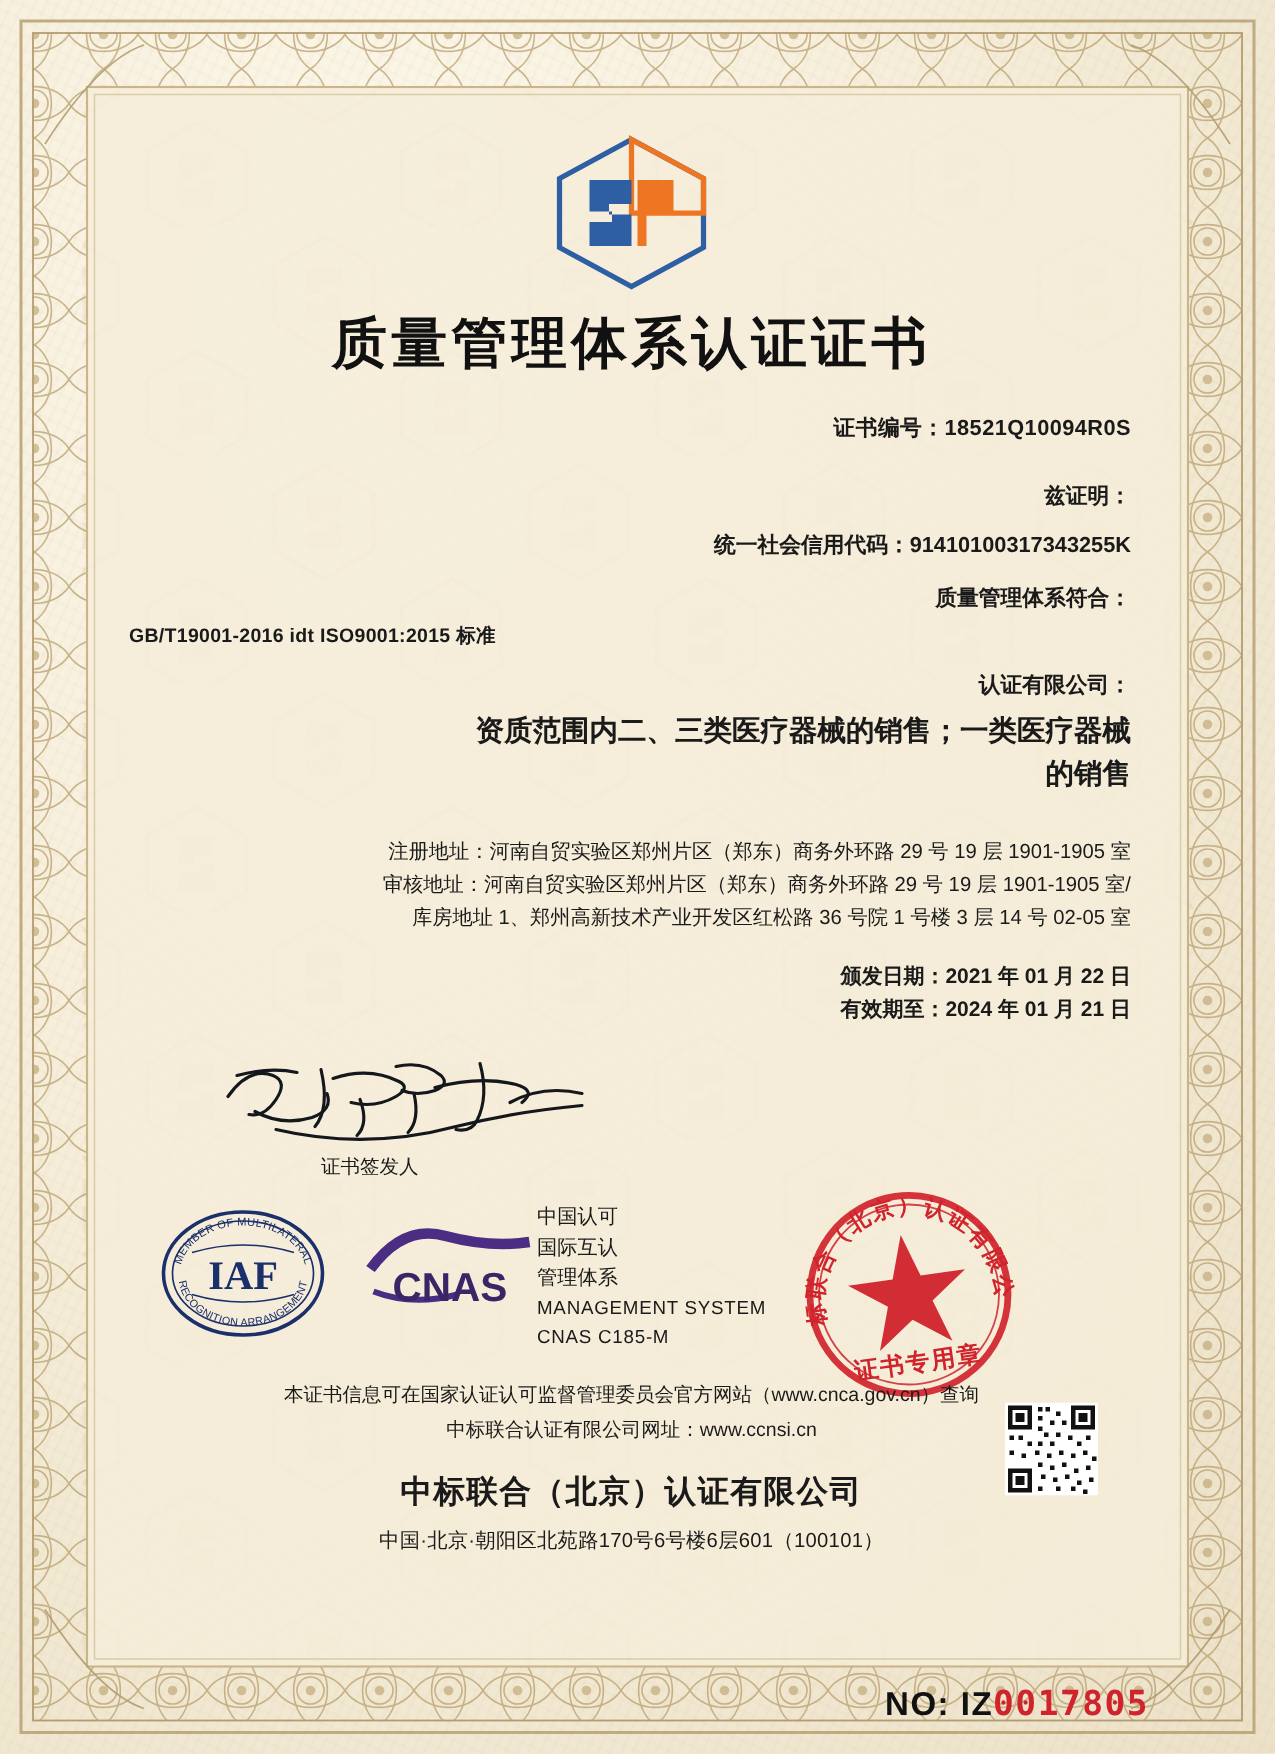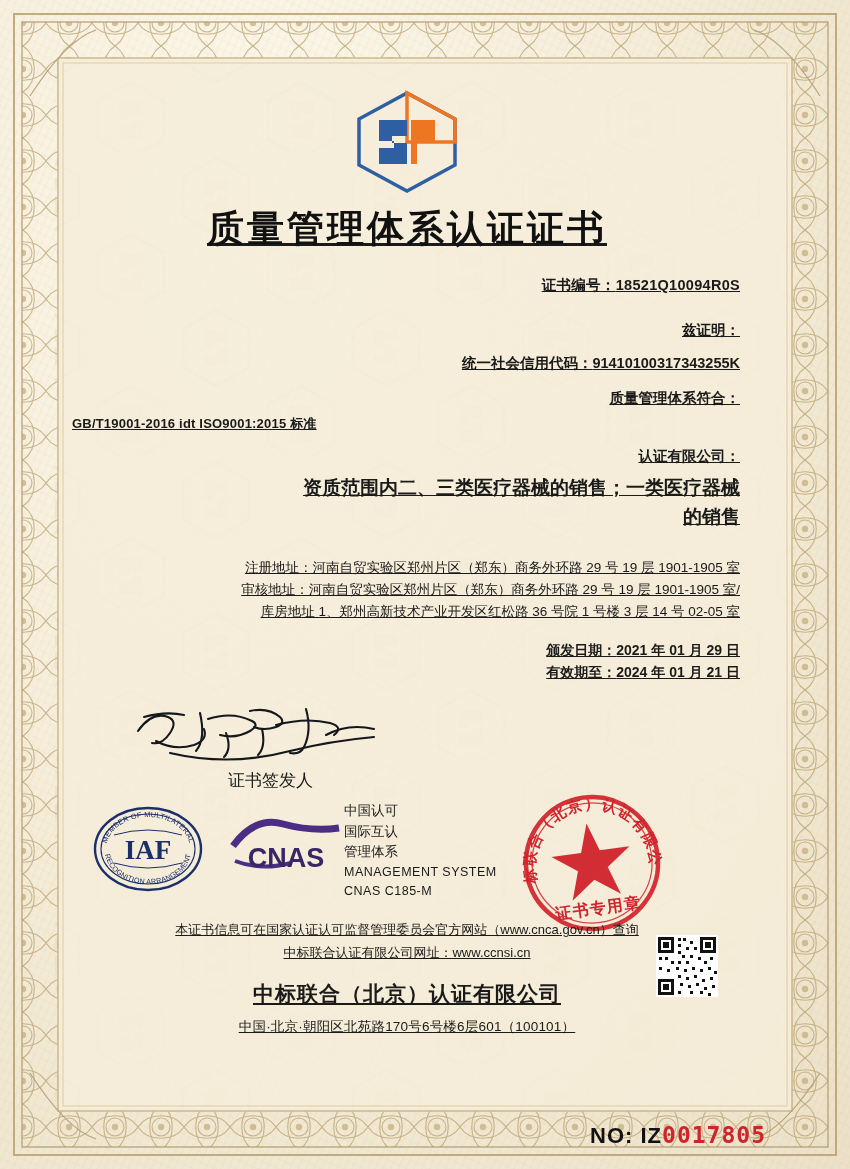--- a/index.html
+++ b/index.html
@@ -22,21 +22,21 @@
     background:
       repeating-linear-gradient(115deg, rgba(180,160,120,.045) 0 2px, rgba(255,255,255,0) 2px 7px),
       repeating-linear-gradient(25deg, rgba(180,160,120,.035) 0 2px, rgba(255,255,255,0) 2px 9px);
     pointer-events:none;
   }
   .orn{position:absolute;pointer-events:none;opacity:.85;}
   
   #watermark{position:absolute;inset:0;opacity:.40;pointer-events:none;}
   
   #content{
-    position:absolute;left:72px;top:74px;width:670px;text-decoration:underline;
+    position:absolute;left:86px;top:74px;width:670px;
   }
   .logo-wrap{display:flex;justify-content:center;margin-top:16px;margin-bottom:10px;}
   .cert-title{
     text-align:center;
     font-size:37px;
     font-weight:bold;
     letter-spacing:3px;
     color:#111;
     margin-top:10px;
     font-family:"DejaVu Sans","Liberation Sans",sans-serif;
@@ -99,21 +99,21 @@
     margin-top:16px;
     text-align:right;
     font-size:14px;
     font-weight:bold;
     line-height:1.6;
     padding-right:2px;
   }
   
   .sig-zone{position:relative;height:92px;margin-top:14px;}
   .sig-svg{position:absolute;left:58px;top:0;}
-  .sig-label{position:absolute;left:128px;top:72px;font-size:17px;margin-left:28px;}
+  .sig-label{position:absolute;left:128px;top:72px;font-size:13px;}
   
   .logos-row{position:relative;height:120px;margin-top:4px;}
   .iaf{position:absolute;left:20px;top:12px;}
   .cnas{position:absolute;left:155px;top:22px;}
   .cnas-text{position:absolute;left:272px;top:8px;font-size:13.5px;line-height:1.52;}
   .cnas-text .en{font-size:12.5px;letter-spacing:.5px;}
   .seal{position:absolute;left:440px;top:-10px;}
   
   .notes{
     margin-top:6px;
@@ -239,21 +239,21 @@
     </div>
 
     <div class="addr-block">
       <div>注册地址：河南自贸实验区郑州片区（郑东）商务外环路 29 号 19 层 1901-1905 室</div>
       <div>审核地址：河南自贸实验区郑州片区（郑东）商务外环路 29 号 19 层 1901-1905 室/</div>
       <div>库房地址 1、郑州高新技术产业开发区红松路 36 号院 1 号楼 3 层 14 号 02-05 室</div>
     </div>
 
     <div class="dates">
       <div>
-        <span>颁发日期：</span><span>2021 年 01 月 29 日</span>
+        <span>颁发日期：</span><span>2021 年 01 月 22 日</span>
       </div>
       <div>
         <span>有效期至：</span><span>2024 年 01 月 21 日</span>
       </div>
     </div>
 
     <div class="sig-zone">
       <svg class="sig-svg" width="260" height="72" viewBox="0 0 260 72">
         <g fill="none" stroke="#14171c" stroke-width="2.1" stroke-linecap="round">
           <path d="M8 34 q14 -20 30 -14 q10 4 2 16 q-8 12 -18 10"></path>

